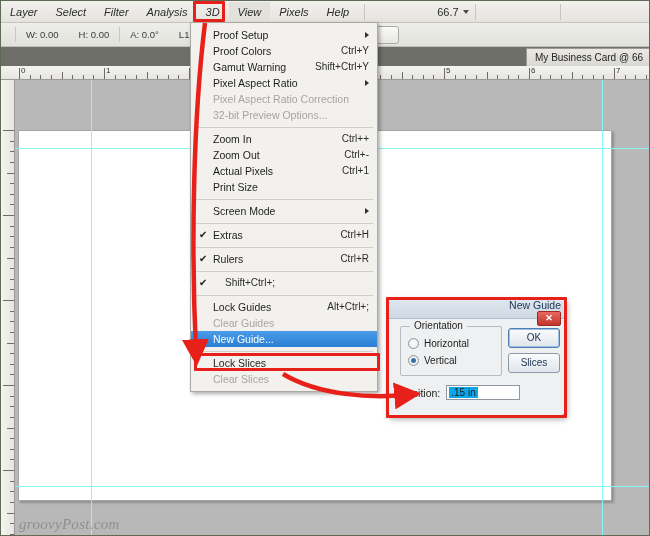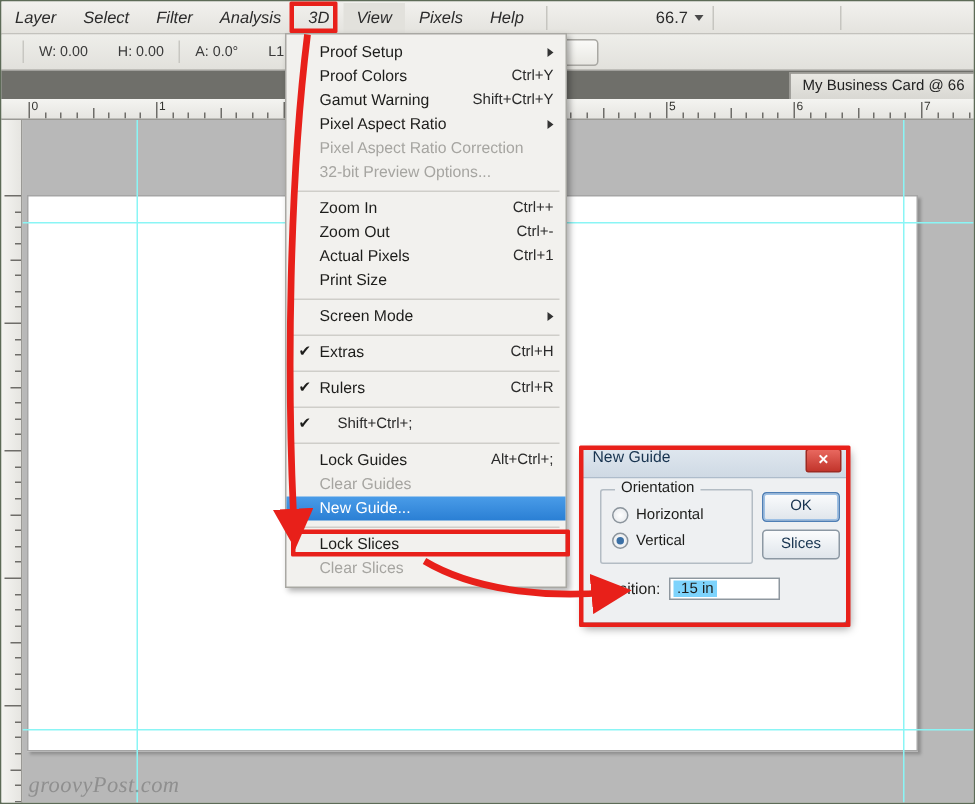--- a/index.html
+++ b/index.html
@@ -294,24 +294,25 @@
     box-sizing: border-box;
     font-size: 10.5px;
     color: #1d1d1b;
   }
   .dlg-title {
     height: 19px;
     background: linear-gradient(#dfe7ef, #cfd9e4);
     border-bottom: 1px solid #aebccb;
     border-radius: 2px 2px 0 0;
     display: flex;
-    align-items: flex-start;
+    align-items: flex-end;
     padding: 0 3px 0 7px;
     font-size: 10.5px;
     color: #17334f;
+    flex-direction: column;
   }
   .dlg-title .t { flex: 1; }
   .dlg-close {
     width: 22px; height: 14px;
     background: linear-gradient(#e8685f, #c2352c);
     border: 1px solid #9d2a22;
     border-radius: 2px;
     color: #fff;
     font-size: 9px;
     line-height: 13px;
@@ -383,21 +384,21 @@
     margin-left: 6px;
     width: 74px; height: 15px;
     border: 1px solid #8e979f;
     background: #ffffff;
     box-sizing: border-box;
     font-size: 10px;
     line-height: 14px;
     padding-left: 2px;
   }
   .pos-input .hl {
-    background: #7dd3fc;
+    background: #0ea5e9;
     padding: 0 2px;
     text-align: right;
   }
 
   
   .anno-rect {
     position: absolute;
     border: 3px solid #e8201a;
     box-sizing: border-box;
     border-radius: 1px;

